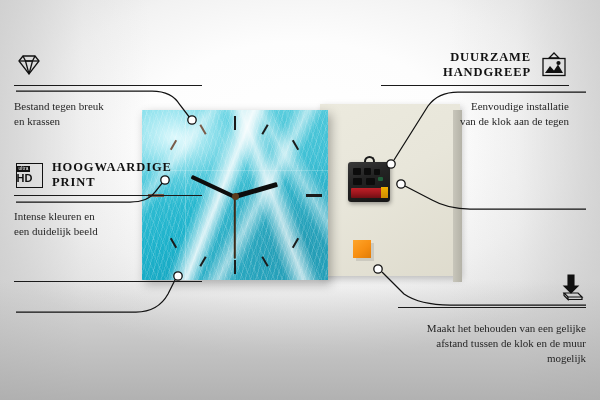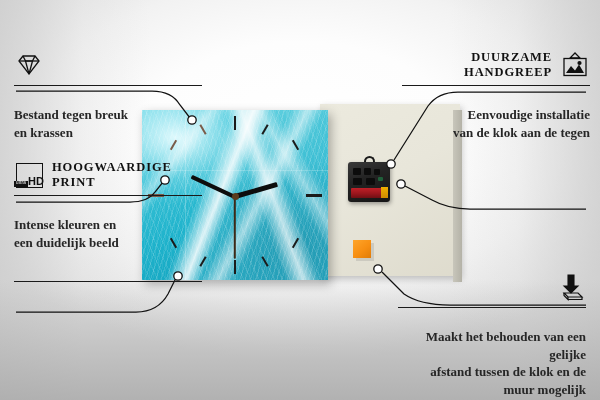--- a/index.html
+++ b/index.html
@@ -233,45 +233,44 @@
     text-transform: uppercase;
     white-space: pre-line;
   }
   .feat-rule {
     height: 1px;
     background: #1a1a1a;
     margin-top: 3px;
   }
   .feat-desc {
     font-family: "Liberation Serif", serif;
-    font-size: 13px;
+    font-size: 11px;
     line-height: 1.35;
     color: #262626;
-    margin-top: 20px;
+    margin-top: 13px;
     white-space: pre-line;
-    font-weight: bold;
   }
 
   
   #feat-gehard      { left: 14px;  top: 48px;  }
   #feat-hd          { left: 14px;  top: 158px; }
   #feat-geslepen    { left: 14px;  top: 278px; }
-  #feat-handgreep   { left: 402px; top: 48px;  }
+  #feat-handgreep   { left: 381px; top: 48px;  }
   #feat-mechanisme  { left: 398px; top: 165px; }
   #feat-standhouder { left: 398px; top: 270px; }
 
   #feat-geslepen .feat-desc { white-space: nowrap; }
 
   
   .hd-badge {
     width: 27px; height: 25px;
     border: 1.4px solid #111;
     display: flex;
-    flex-direction: row;
-    align-items: flex-end;
+    flex-direction: column;
+    align-items: flex-start;
     justify-content: center;
     line-height: 1;
   }
   .hd-badge .hd-ultra {
     font-family: "Liberation Sans", sans-serif;
     font-size: 4.6px;
     background: #111;
     color: #fff;
     padding: 0.5px 2px;
     letter-spacing: 0.2px;

